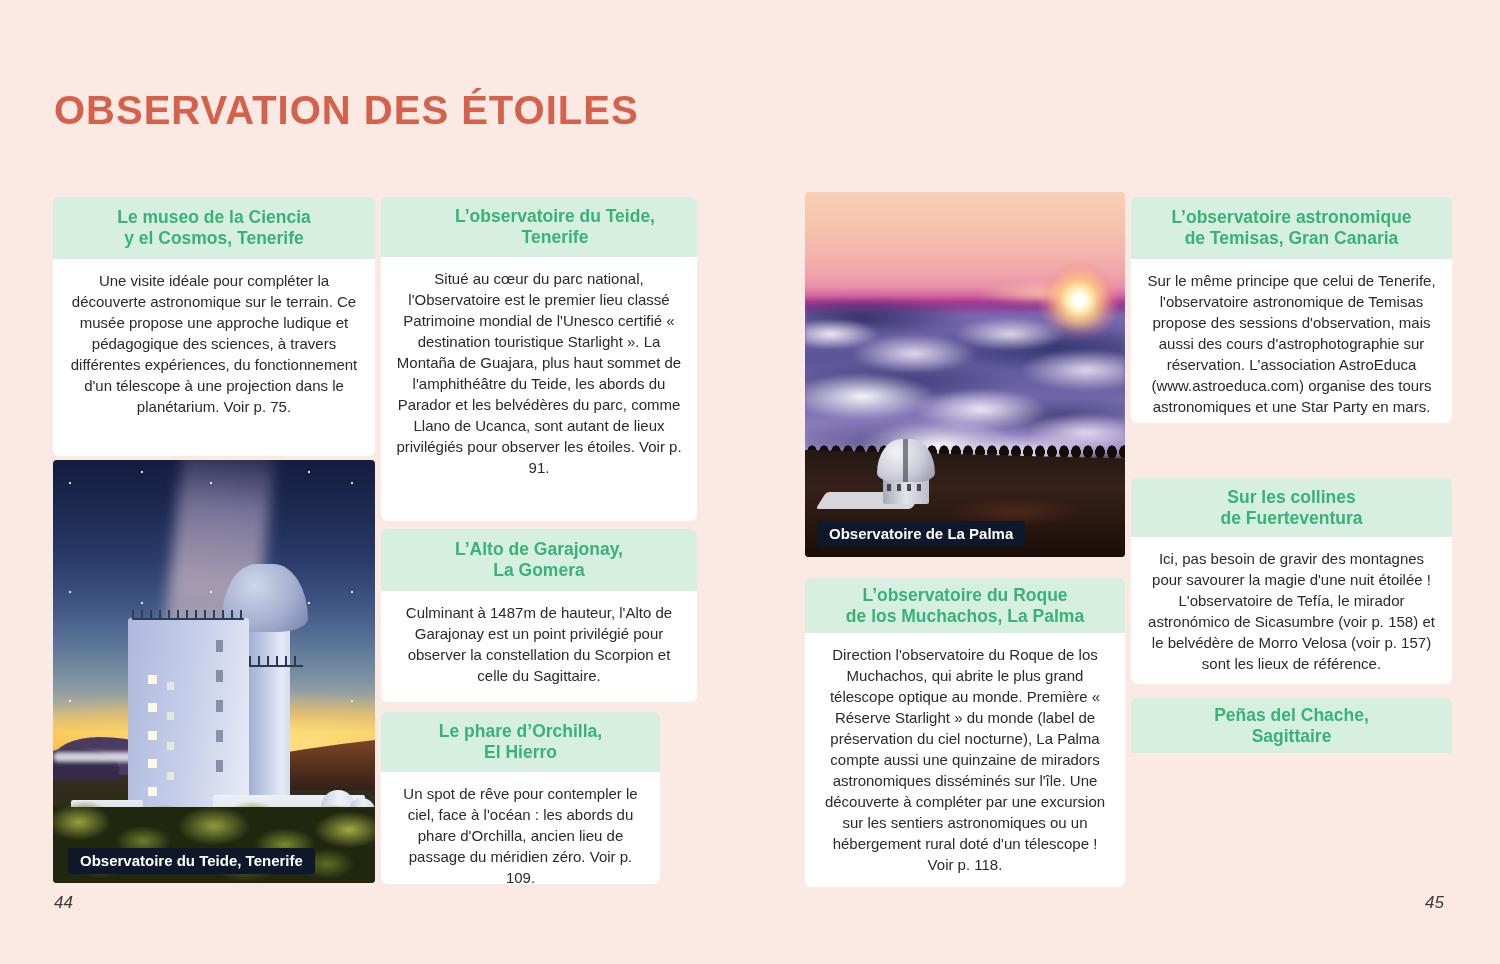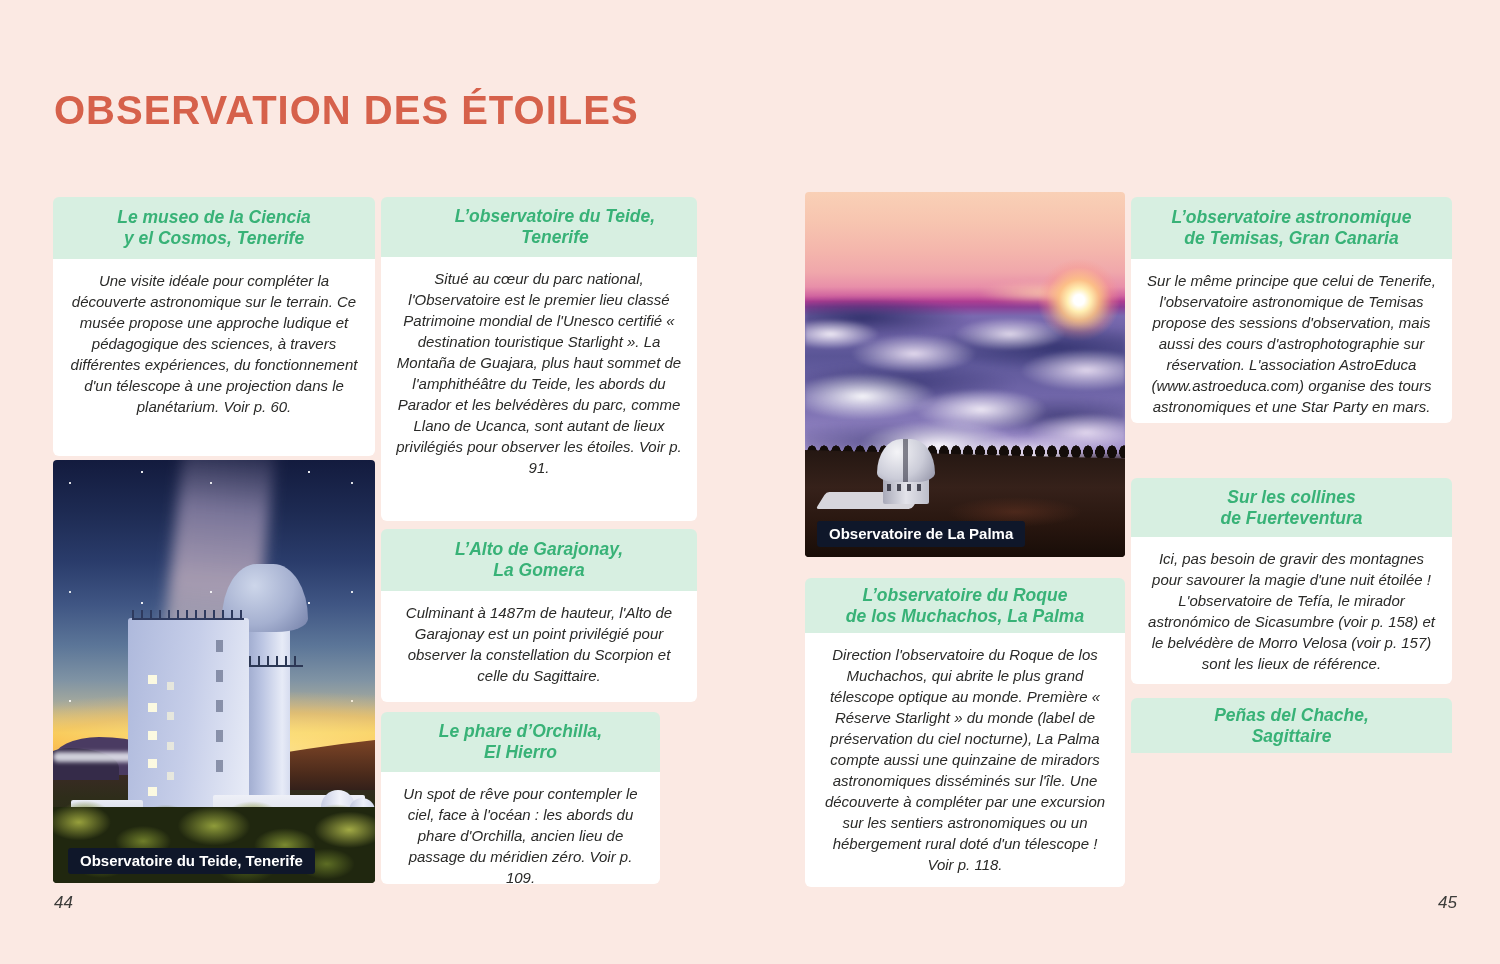--- a/index.html
+++ b/index.html
@@ -12,24 +12,24 @@
   .abs{position:absolute;}
 
   
   .page-title{
     left:54px;top:88px;
     font-size:40px;font-weight:700;letter-spacing:1px;
     color:#d6614b;
   }
   .folio{font-size:17px;color:#3c3c3a;top:893px;font-style:italic;}
   .folio-left{left:54px;}
-  .folio-right{right:43px;text-align:center;}
-
-  
-  .card{position:absolute;font-style:italic;}
+  .folio-right{right:56px;text-align:center;}
+
+  
+  .card{position:absolute;}
   .band{
     background:#d7efe1;border-radius:6px 6px 0 0;
     display:flex;flex-direction:column;align-items:center;justify-content:center;
   }
   .band-line{
     color:#38b277;font-weight:700;font-size:17.5px;line-height:21px;text-align:center;
   }
   .cbody{
     background:#ffffff;border-radius:0 0 6px 6px;
     color:#2a2a28;font-size:15px;line-height:21px;text-align:center;
@@ -187,21 +187,21 @@
 </head>
 <body>
 
 <div class="abs page-title">OBSERVATION DES ÉTOILES</div>
 
 <div class="card" style="left:53px;top:197px;width:322px;">
   <div class="band" style="height:62px;">
     <div class="band-line">Le museo de la Ciencia</div>
     <div class="band-line">y el Cosmos, Tenerife</div>
   </div>
-  <div class="cbody" style="height:197px;">Une visite idéale pour compléter la découverte astronomique sur le terrain. Ce musée propose une approche ludique et pédagogique des sciences, à travers différentes expériences, du fonctionnement d'un télescope à une projection dans le planétarium. Voir p. 60.</div>
+  <div class="cbody" style="height:197px;">Une visite idéale pour compléter la découverte astronomique sur le terrain. Ce musée propose une approche ludique et pédagogique des sciences, à travers différentes expériences, du fonctionnement d'un télescope à une projection dans le planétarium. Voir p. 75.</div>
 </div>
 
 <div class="photo" style="left:53px;top:460px;width:322px;height:423px;">
   <div class="teide-sky"></div>
   <div class="milky-way"></div>
   <div class="stars"></div>
   <div class="horizon-glow"></div>
   <div class="mountains-left"></div>
   <div class="mountains-left2"></div>
   <div class="cloud-strip"></div>

